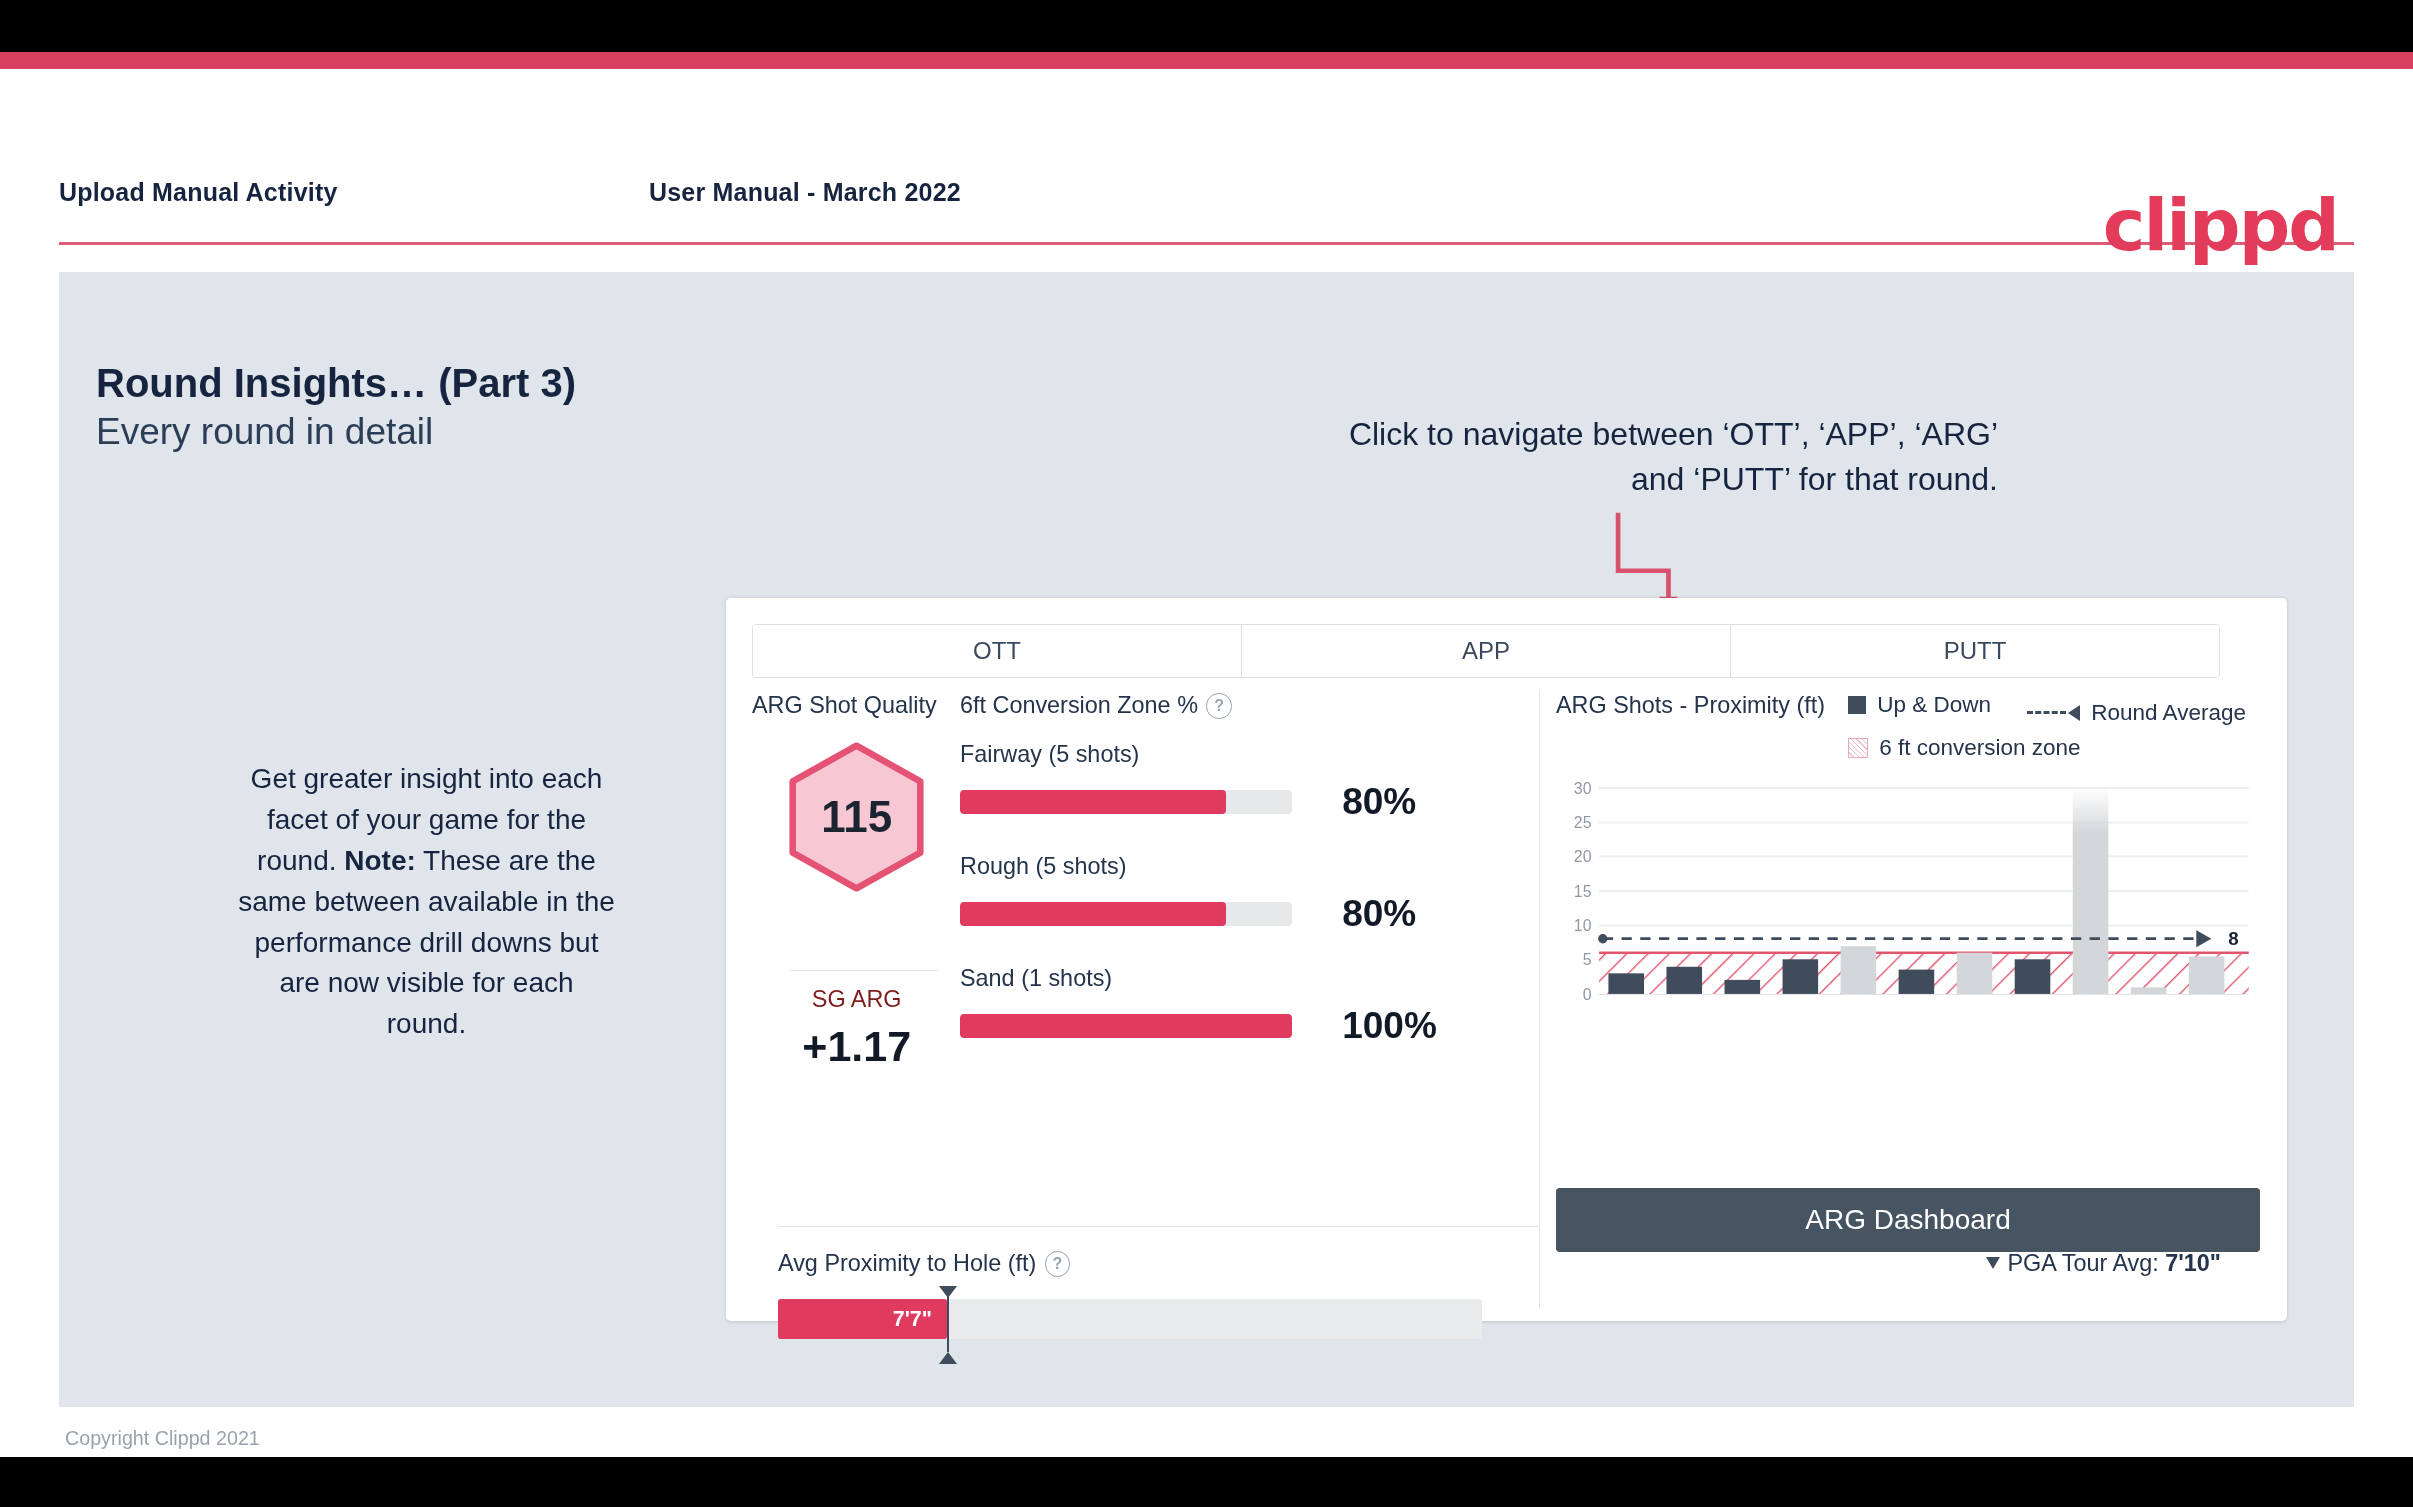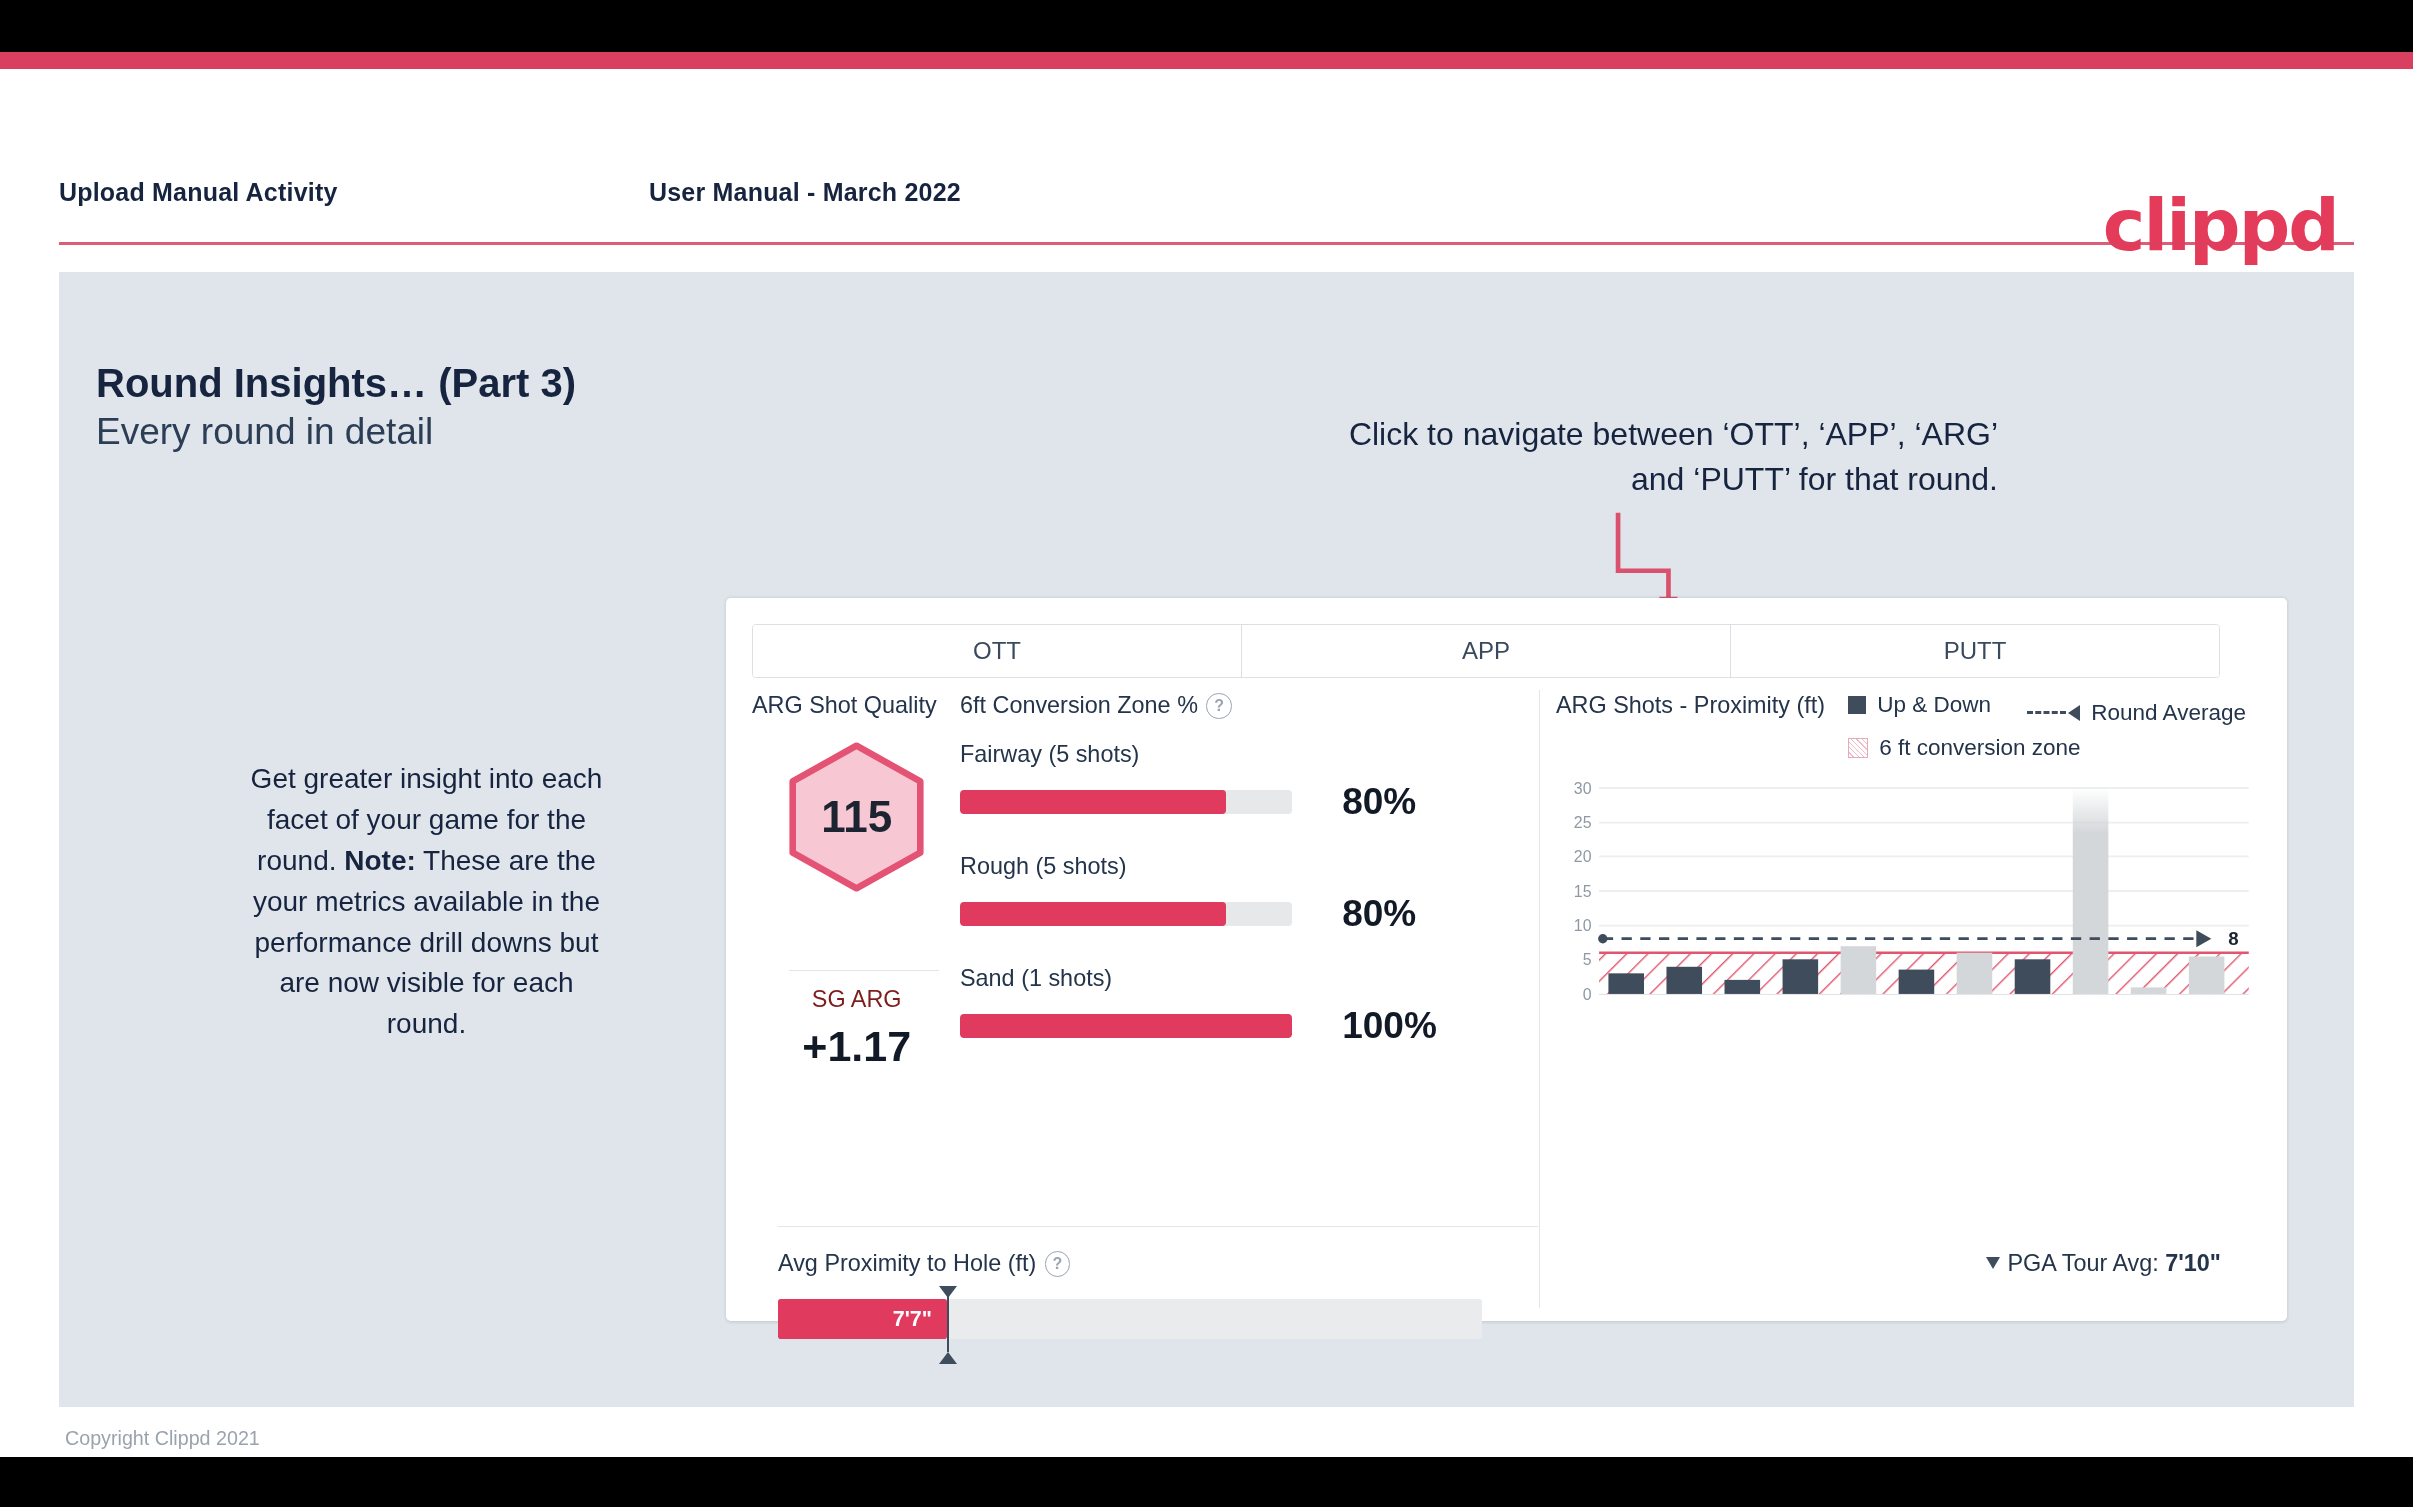--- a/index.html
+++ b/index.html
@@ -194,21 +194,21 @@
 
     <div class="callout">Click to navigate between ‘OTT’, ‘APP’, ‘ARG’ and ‘PUTT’ for that round.</div>
 
     <svg class="arrow-svg" width="122" height="112" viewBox="0 0 130 120">
       <path d="M4 2 L4 64 L58 64 L58 96" stroke="#d9516c" stroke-width="5" fill="none"></path>
       <path d="M58 114 L48 92 L68 92 Z" fill="#d9516c"></path>
     </svg>
 
     <div class="leftnote">
       <span>Get greater insight into each facet of your game for the round.</span>
-      <b>Note:</b><span> These are the your metrics available in the performance drill downs but are now visible for each round.</span>
+      <b>Note:</b><span> These are the same between available in the performance drill downs but are now visible for each round.</span>
     </div>
 
     <div class="card">
 
       <div class="tabs">
         <div class="tab">OTT</div>
         <div class="tab">APP</div>
         <div class="tab">PUTT</div>
       </div>
 
@@ -357,19 +357,20 @@
           <g>
             <circle cx="50" cy="181" r="5" fill="#3f4c5c"></circle>
             <line x1="50" y1="181" x2="690" y2="181" stroke="#3f4c5c" stroke-width="3" stroke-dasharray="11 9"></line>
             <path d="M700 181 L684 172 L684 190 Z" fill="#3f4c5c"></path>
             <text x="718" y="188" font-size="20" font-weight="700" fill="#1b2430" font-family="Liberation Sans, sans-serif">8</text>
           </g>
         </svg>
 
       </div>
 
+      <div class="dash-btn">ARG Dashboard</div>
 
     </div>
   </div>
 
   <div class="copyright">Copyright Clippd 2021</div>
 </div>
 
 
 </body></html>

